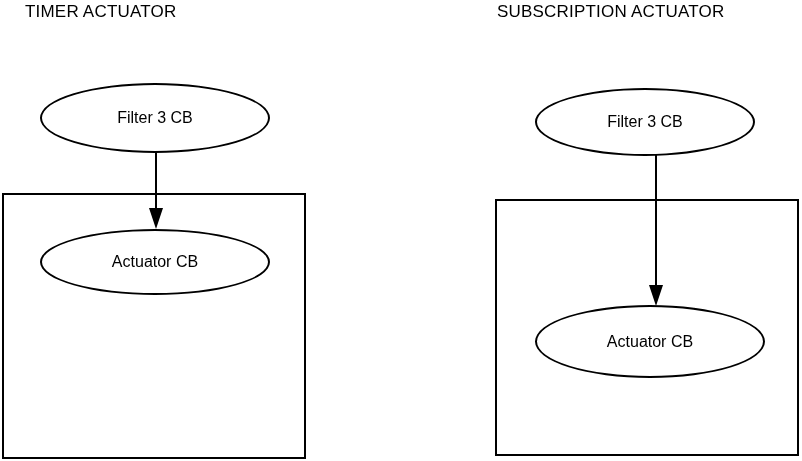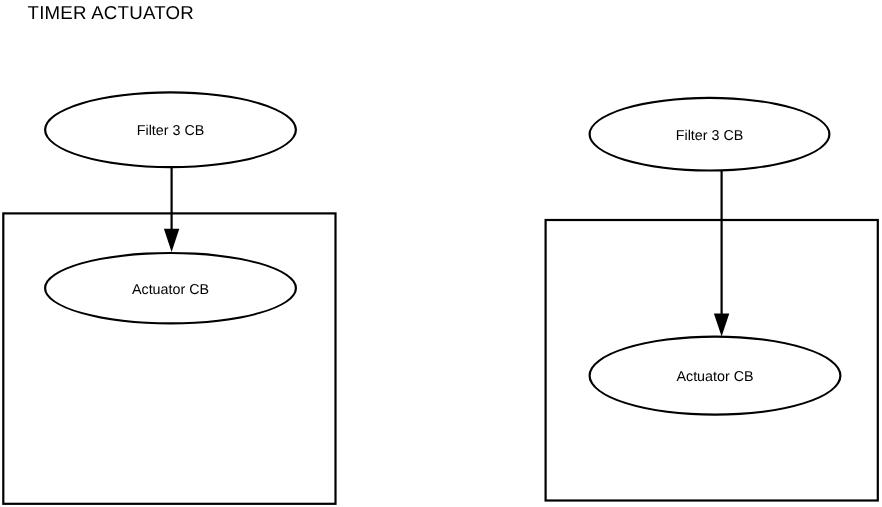--- a/index.html
+++ b/index.html
@@ -40,21 +40,21 @@
     position: absolute;
     box-sizing: border-box;
     border: 2px solid #000000;
     border-radius: 50%;
     background: #ffffff;
     display: flex;
     align-items: center;
     justify-content: center;
   }
   .node span {
-    font-size: 13px;
+    font-size: 16px;
     color: #000000;
     white-space: nowrap;
     pointer-events: none;
   }
   #node-timer-filter   { left: 40px;  top: 83px;  width: 230px; height: 70px; }
   #node-timer-actuator { left: 40px;  top: 229px; width: 230px; height: 66px; }
   #node-timer-timercb  { left: 38px;  top: 360px; width: 234px; height: 65px; }
   #node-subscr-filter   { left: 535px; top: 88px;  width: 220px; height: 68px; }
   #node-subscr-actuator { left: 535px; top: 305px; width: 230px; height: 73px; }
 
@@ -86,20 +86,21 @@
   <svg class="edge" style="left:148px; top:152px; width:16px; height:78px;" width="16" height="78" viewBox="0 0 16 78">
     <line x1="8" y1="0" x2="8" y2="62"></line>
     <polygon points="8,77 1,56 15,56"></polygon>
   </svg>
 
   <div class="node" id="node-timer-actuator">
     <span>Actuator CB</span>
   </div>
 
 
+  <div class="panel-title" id="title-subscr">SUBSCRIPTION ACTUATOR</div>
 
   <div class="group-box" id="box-subscr"></div>
 
   <div class="node" id="node-subscr-filter">
     <span>Filter 3 CB</span>
   </div>
 
   <svg class="edge" style="left:648px; top:155px; width:16px; height:152px;" width="16" height="152" viewBox="0 0 16 152">
     <line x1="8" y1="0" x2="8" y2="136"></line>
     <polygon points="8,151 1,130 15,130"></polygon>

